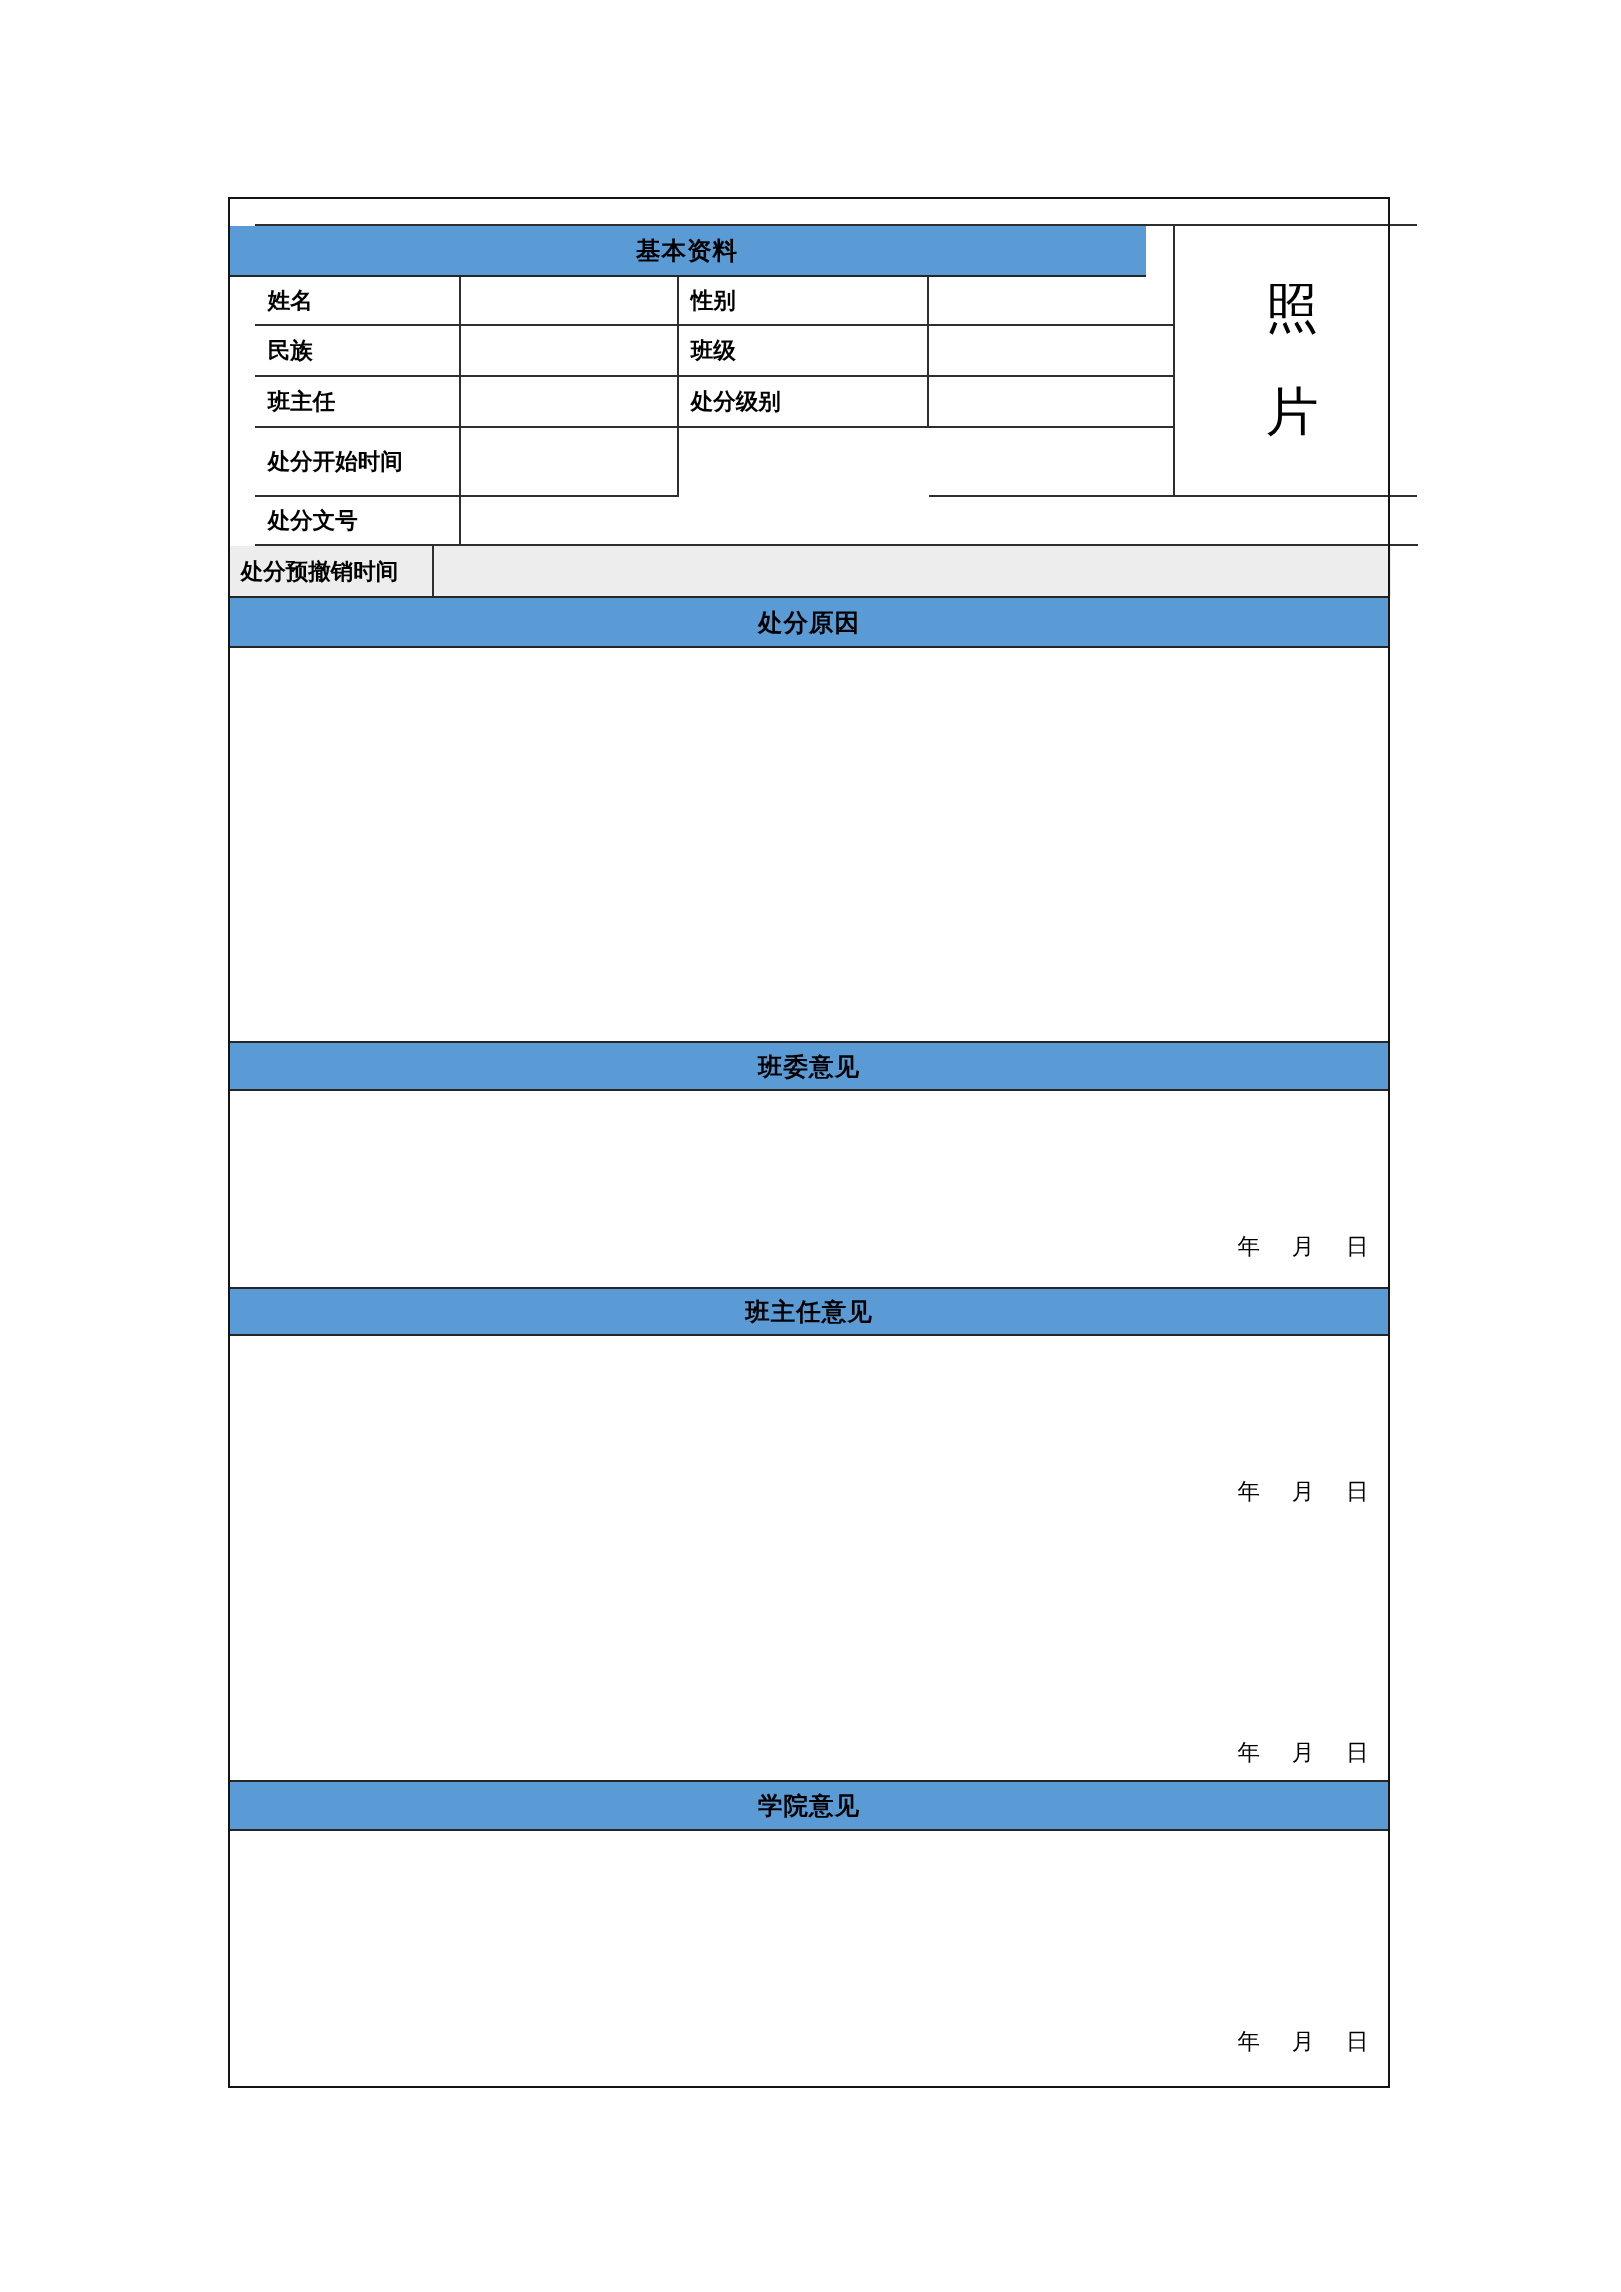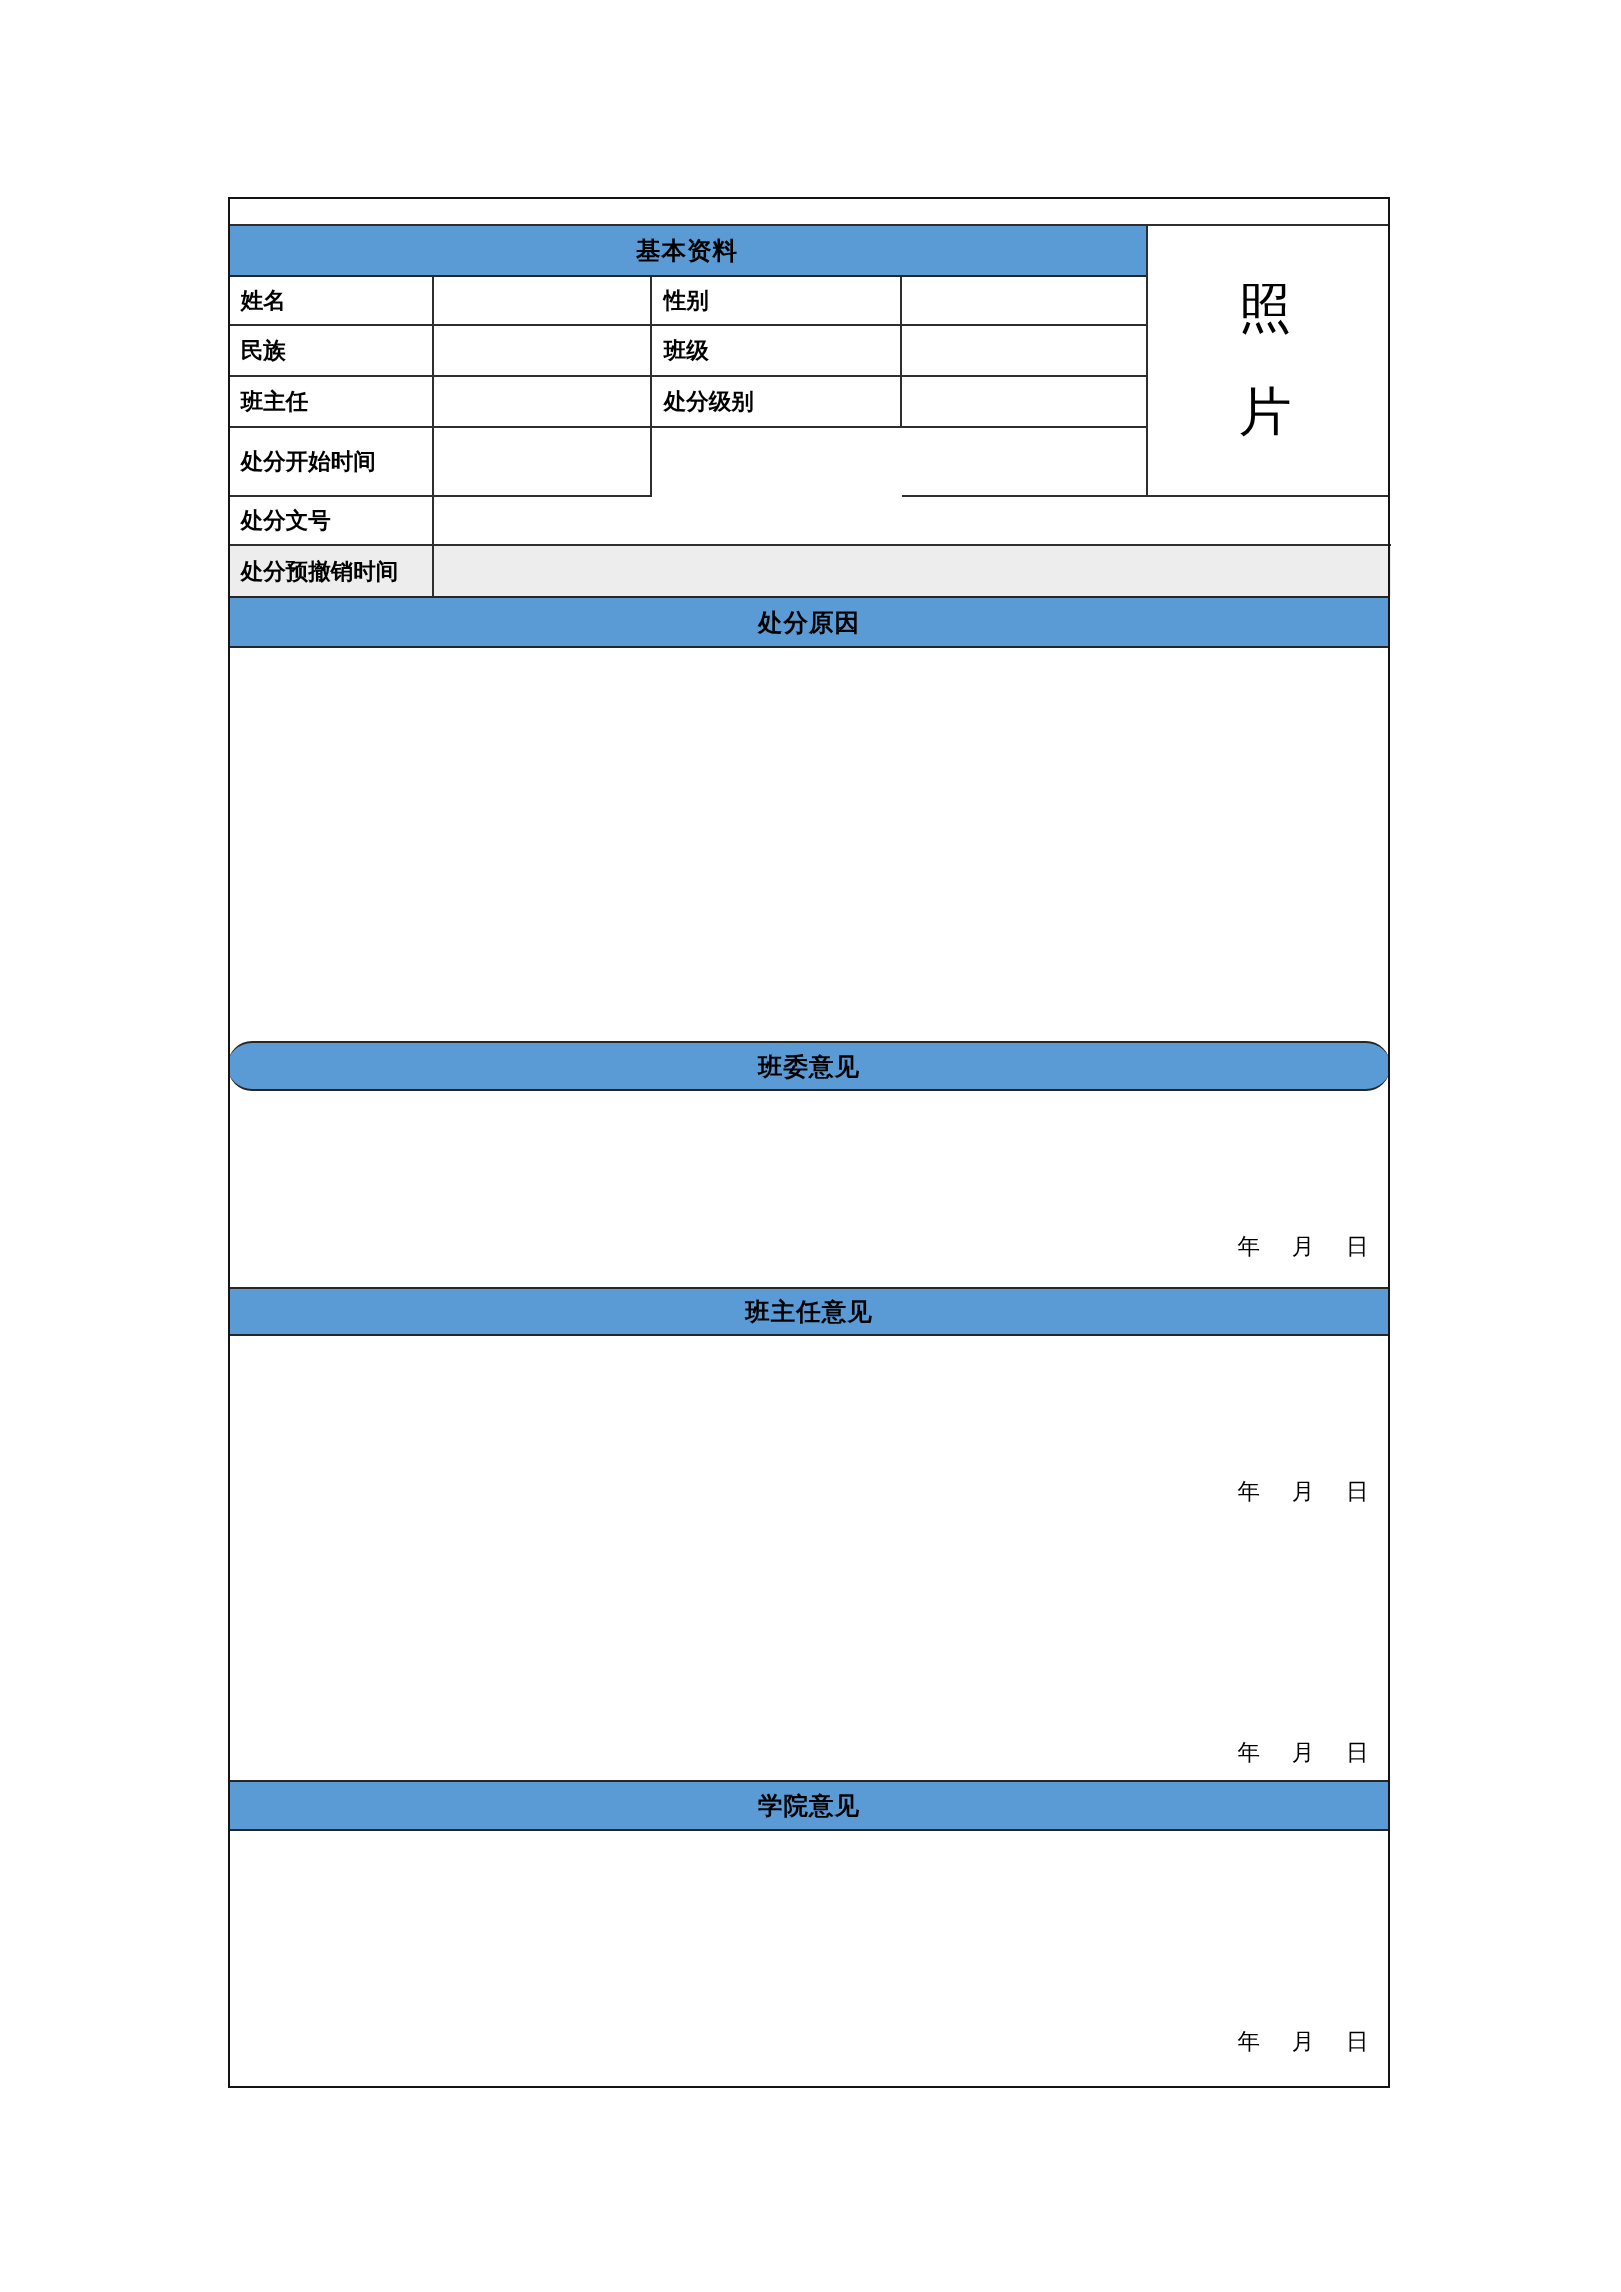--- a/index.html
+++ b/index.html
@@ -4,21 +4,21 @@
 <style>
   html,body{margin:0;padding:0;}
   body{
     width:1621px;height:2293px;background:#ffffff;position:relative;
     font-family:"Liberation Sans","DejaVu Sans",sans-serif;color:#000;
     -webkit-font-smoothing:antialiased;
   }
   .form-container{position:absolute;left:228px;top:197px;width:1162px;height:1891px;background:#fff;}
   .outer-border{position:absolute;inset:0;border:2.9px solid #141414;pointer-events:none;z-index:20;}
   .band,.cell{position:absolute;box-sizing:border-box;}
-  .bline-b{border-bottom:2px solid #2e2e2e;}
+  .bline-b{border-bottom:2px solid #2e2e2e;margin-left:27px;}
   .bline-r{border-right:2px solid #2e2e2e;}
   .bline-l{border-left:2px solid #2e2e2e;}
   .section-bar{
     background:var(--header-blue,#5B9BD5);
     border-top:2px solid #262626;border-bottom:2px solid #262626;
     display:flex;align-items:center;justify-content:center;
     font-weight:bold;font-size:24.5px;letter-spacing:1px;
   }
   .cell{display:flex;align-items:center;}
   .label-cell{font-weight:bold;font-size:22.5px;padding-left:12.7px;}
@@ -86,21 +86,21 @@
   <div class="band gray-row" style="top:349px;left:0;width:1162px;height:50px;">
     <div class="cell label-cell bline-r" style="left:0;top:0;width:206px;height:50px;">处分预撤销时间</div>
     <div class="cell value-cell" style="left:206px;top:0;width:957px;height:50px;"></div>
   </div>
 
   <div class="band section-bar" style="top:399px;left:0;width:1162px;height:52px;">
     <span>处分原因</span>
   </div>
   <div class="band section-content" style="top:451px;left:0;width:1162px;height:393px;"></div>
 
-  <div class="band section-bar" style="top:844px;left:0;width:1162px;height:50px;border-radius:24px;">
+  <div class="band section-bar" style="top:844px;left:0;width:1162px;height:50px;">
     <span>班委意见</span>
   </div>
   <div class="band section-content" style="top:894px;left:0;width:1162px;height:196px;">
     <span class="date-placeholder">年 月 日</span>
   </div>
 
   <div class="band section-bar" style="top:1090px;left:0;width:1162px;height:49px;">
     <span>班主任意见</span>
   </div>
   <div class="band section-content" style="top:1139px;left:0;width:1162px;height:196px;">

